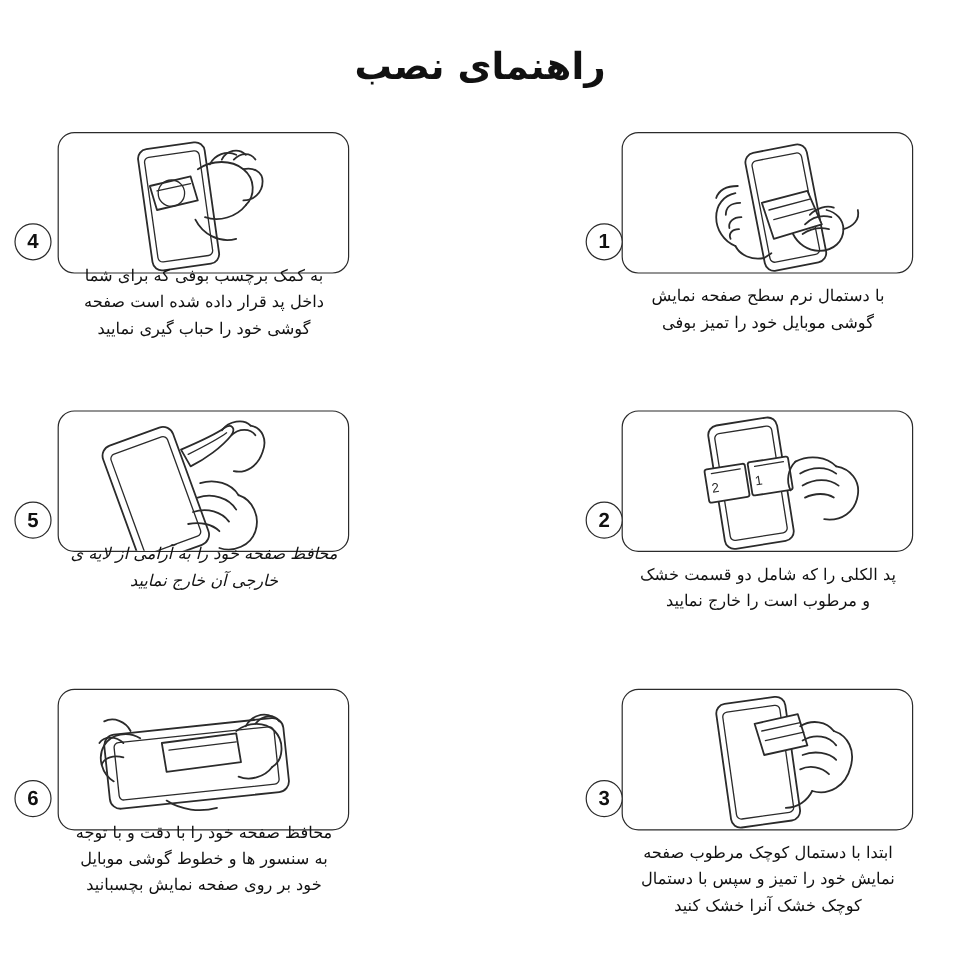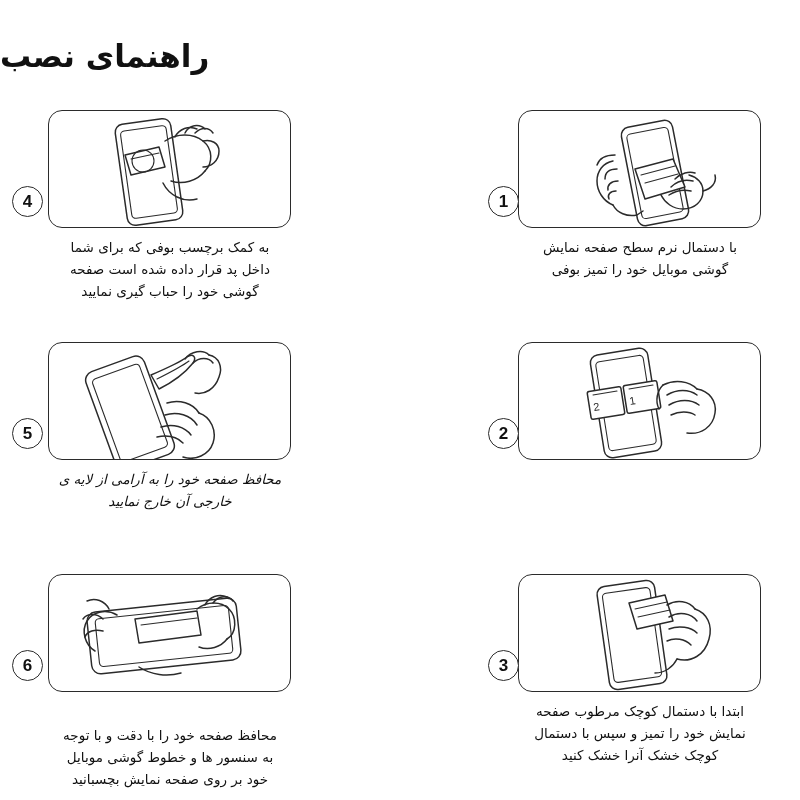--- a/index.html
+++ b/index.html
@@ -14,21 +14,21 @@
     color: #111111;
     overflow: hidden;
   }
   .page {
     position: relative;
     width: 800px;
     height: 800px;
     box-sizing: border-box;
   }
   .title {
-    text-align: left;
+    text-align: center;
     font-size: 31px;
     font-weight: 700;
     color: #111;
     letter-spacing: 0px;
     padding-top: 38px;
     line-height: 1.2;
     direction: rtl;
   }
   .grid {
     position: absolute;
@@ -78,21 +78,21 @@
   .caption {
     position: absolute;
     width: 250px;
     text-align: center;
     font-size: 13.5px;
     line-height: 1.62;
     color: #111;
     direction: rtl;
   }
   .cell.right .caption { left: 115px; top: 137px; }
-  .cell.left  .caption { left: 45px;  top: 137px; }
+  .cell.left  .caption { left: 45px;  top: 120px; }
 
   svg { display: block; }
   .ln { fill: none; stroke: #2b2b2b; stroke-width: 1.5; stroke-linecap: round; stroke-linejoin: round; }
   .ln-thin { fill: none; stroke: #2b2b2b; stroke-width: 1.1; stroke-linecap: round; stroke-linejoin: round; }
   .fillw { fill: #ffffff; stroke: #2b2b2b; stroke-width: 1.5; stroke-linejoin: round; }
 </style>
 </head>
 <body>
 
 <div class="page">
@@ -172,20 +172,22 @@
 
           <path class="ln" d="M146 42 C158 36 172 38 180 46"></path>
           <path class="ln" d="M150 52 C160 46 172 46 180 52"></path>
           <path class="ln" d="M152 62 C162 56 174 56 182 62"></path>
           <path class="ln" d="M154 72 C162 68 172 68 178 72"></path>
           <path class="ln" d="M180 46 C192 48 200 58 198 70 C196 84 184 92 170 90"></path>
           <path class="ln" d="M146 42 C140 48 138 58 142 66"></path>
         </svg>
       </div>
       <div class="badge" style="left:88px; top:86px;">2</div>
+      <div class="caption" style="white-space:pre-line;">پد الکلی را که شامل دو قسمت خشک
+و مرطوب است را خارج نمایید</div>
     </div>
 
     <div class="cell left">
       <div class="panel">
         <svg width="243" height="118" viewBox="0 0 243 118">
           <rect class="fillw" x="52" y="18" width="62" height="104" rx="9" transform="rotate(-20 83 70)"></rect>
           <rect class="ln-thin" x="58" y="26" width="50" height="88" rx="4" transform="rotate(-20 83 70)"></rect>
 
           <path class="fillw" d="M104 32 C118 26 132 20 140 14 C146 10 150 14 146 20 C138 30 124 40 112 46 Z"></path>
           <path class="ln-thin" d="M110 36 C122 30 134 24 142 18"></path>
@@ -246,19 +248,19 @@
           <path class="ln" d="M56 56 C48 54 40 56 38 62"></path>
           <path class="ln" d="M150 34 C160 26 174 26 182 34 C190 42 190 58 180 64"></path>
           <path class="ln" d="M158 30 C162 22 172 18 180 22"></path>
           <path class="ln" d="M166 28 C172 20 182 20 186 26"></path>
           <path class="ln" d="M180 64 C174 72 162 76 152 72"></path>
 
           <path class="ln" d="M92 92 C104 100 120 102 134 98"></path>
         </svg>
       </div>
       <div class="badge" style="left:12px; top:86px;">6</div>
-      <div class="caption" style="white-space:pre-line;margin-top:24px;">محافظ صفحه خود را با دقت و با توجه
+      <div class="caption" style="white-space:pre-line;">محافظ صفحه خود را با دقت و با توجه
 به سنسور ها و خطوط گوشی موبایل
 خود بر روی صفحه نمایش بچسبانید</div>
     </div>
 
   </div>
 </div>
 
 </body></html>

